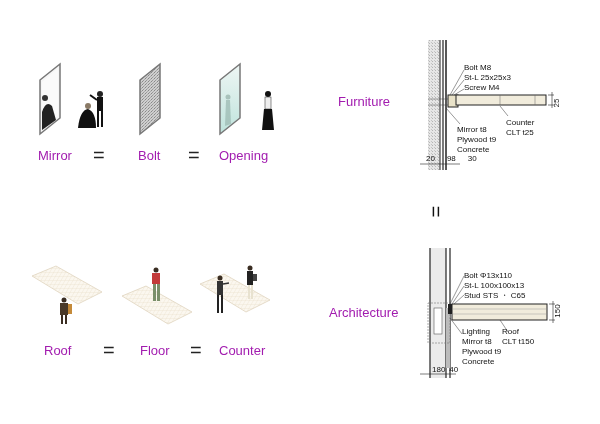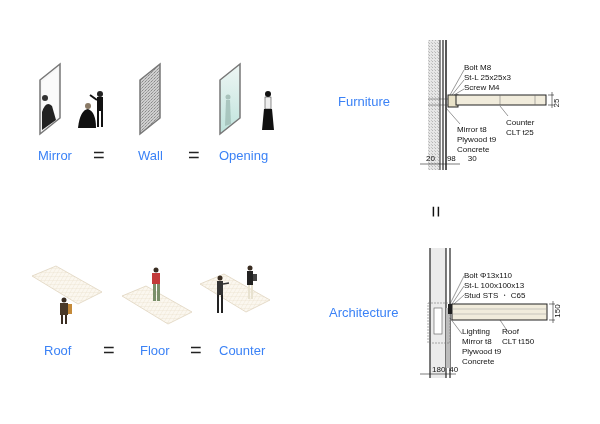--- a/index.html
+++ b/index.html
@@ -1,18 +1,18 @@
 <!DOCTYPE html>
 <html><head>
 <meta charset="utf-8">
 <style>
   html,body{margin:0;padding:0;background:#fff;}
   body{width:600px;height:424px;position:relative;overflow:hidden;font-family:"Liberation Sans",sans-serif;color:#111;}
   .abs{position:absolute;}
-  .lbl{font-size:13px;color:#3b82f6;white-space:nowrap;}
+  .lbl{font-size:13px;color:#a21caf;white-space:nowrap;}
   .eq{font-size:20px;color:#222;line-height:1;}
   .note{font-size:8px;line-height:10px;color:#111;white-space:nowrap;}
   svg{position:absolute;overflow:visible;}
 </style>
 </head>
 <body>
 
 <div>
 
   <svg style="left:36px;top:60px" width="80" height="75" viewBox="0 0 80 75">
@@ -37,21 +37,21 @@
     <defs>
       <pattern id="speck" width="3" height="3" patternUnits="userSpaceOnUse">
         <rect width="3" height="3" fill="#cfcfcf"></rect>
         <rect x="0" y="0" width="1" height="1" fill="#888"></rect>
         <rect x="2" y="1" width="1" height="1" fill="#aaa"></rect>
         <rect x="1" y="2" width="1" height="1" fill="#999"></rect>
       </pattern>
     </defs>
     <polygon points="4,20 24,4 24,58 4,74" fill="url(#speck)" stroke="#777" stroke-width="1.5"></polygon>
   </svg>
-  <span class="abs lbl" style="left:138px;top:148px">Wall</span>
+  <span class="abs lbl" style="left:138px;top:148px">Bolt</span>
   <span class="abs eq" style="left:188px;top:145px">=</span>
 
   <svg style="left:216px;top:60px" width="70" height="75" viewBox="0 0 70 75">
     <defs>
       <linearGradient id="glassg" x1="0" y1="0" x2="0" y2="1">
         <stop offset="0" stop-color="#eef6f4"></stop>
         <stop offset="1" stop-color="#bfe3dc"></stop>
       </linearGradient>
     </defs>
     <polygon points="4,20 24,4 24,58 4,74" fill="url(#glassg)" stroke="#777" stroke-width="1.5"></polygon>

